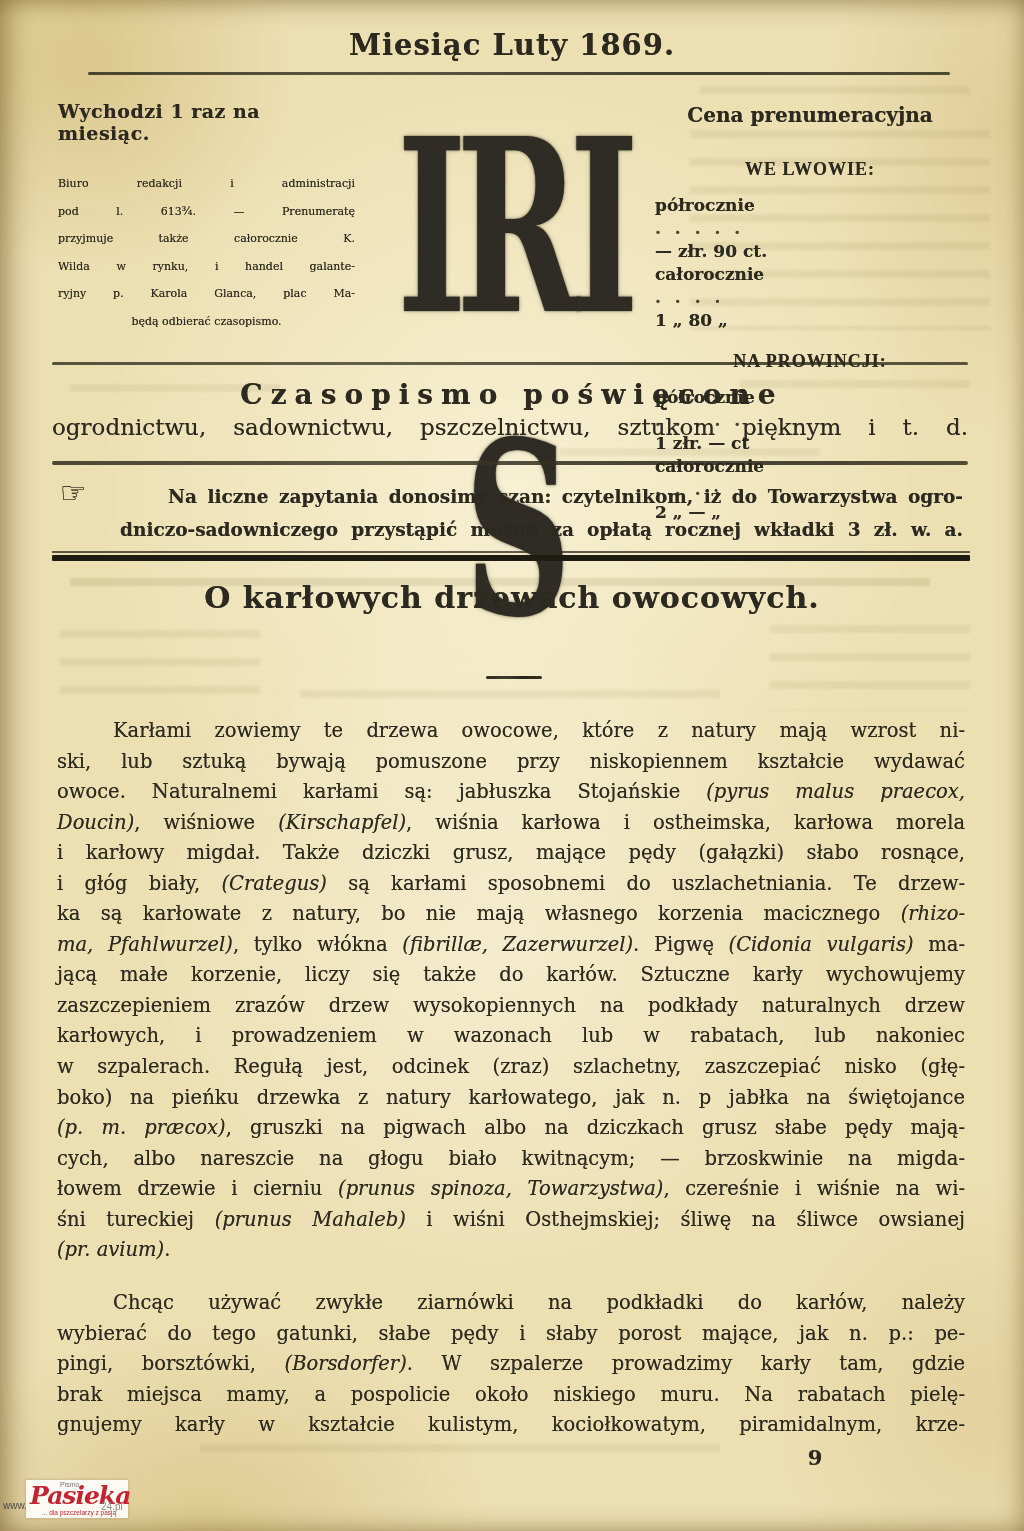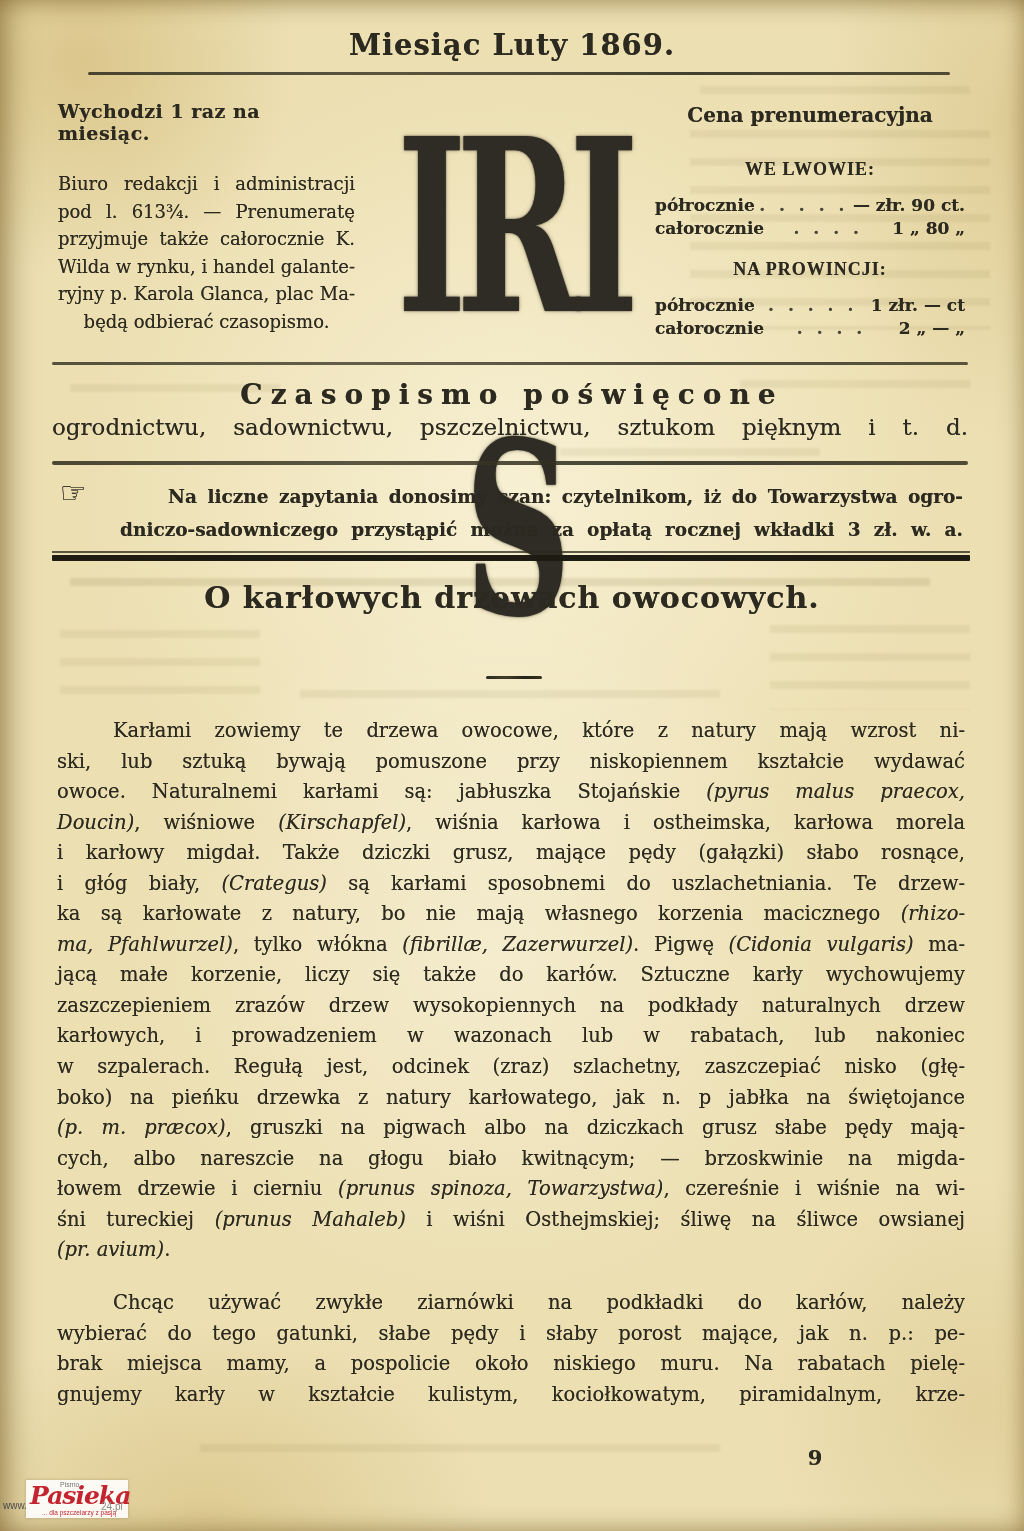--- a/index.html
+++ b/index.html
@@ -24,37 +24,37 @@
 
   
   .date-line{ top:28px; left:0; width:100%; text-align:center;
     font-size:29px; font-weight:bold; letter-spacing:1px; }
   .rule{ background:linear-gradient(90deg,#2f2d1e,#403c2a 35%,#262418 70%,#35321f);
     border-radius:2px; }
   .rule-top{ top:72px; left:88px; width:862px; height:3px; opacity:.85; }
 
   .masthead-left{ top:100px; left:58px; width:297px; }
   .frequency{ font-size:19px; font-weight:bold; letter-spacing:.5px; }
-  .address{ margin-top:26px; font-size:18px; line-height:27.5px; }
+  .address{ margin-top:26px; font-size:11px; line-height:27.5px; }
   .address .t-line{ text-align:justify; text-align-last:justify; }
   .address .t-line:last-child{ text-align-last:center; }
 
   .logo-box{ top:86px; left:368px; width:290px; height:270px; text-align:center; }
   .logo-text{ display:inline-block; font-family:"DejaVu Serif",serif; font-weight:bold;
     font-size:148px; letter-spacing:-10px; color:#2e2c24;
     transform:scaleY(1.62); transform-origin:top center;
     text-shadow:0 0 1.5px rgba(40,36,22,.8), 0 0 4px rgba(40,36,22,.25); }
   .logo-tail{ display:inline-block; transform:translateY(13px); }
 
   .masthead-right{ top:103px; left:653px; width:314px; }
   .price-title{ text-align:center; font-size:20px; font-weight:bold; }
   .price-heading{ text-align:center; font-size:18px; font-weight:bold; letter-spacing:1px;font-family:Liberation Serif, serif; }
   .ph-1{ margin-top:32px; } .ph-2{ margin-top:19px; }
   .price-rows{ margin-top:14px; font-size:17px; font-weight:bold; }
-  .price-row{ display:flex; align-items:baseline; line-height:23px; padding:0 2px; }
+  .price-row{ display:flex; align-items:baseline; line-height:23px; padding:0 2px;flex-direction:column; }
   .price-row .lbl{ white-space:nowrap; }
   .price-row .dots{ flex:1; text-align:center; letter-spacing:4px; opacity:.85; overflow:hidden; white-space:nowrap; }
   .price-row .val{ white-space:nowrap; }
 
   .rule-mid1{ top:362px; left:52px; width:916px; height:3px; opacity:.8; }
   .subtitle1{ top:378px; left:0; width:100%; text-align:center;
     font-size:28px; font-weight:bold; letter-spacing:8px; }
   .subtitle2{ top:414px; left:52px; width:916px; text-align:justify; text-align-last:justify;
     font-size:23px; word-spacing:2px; }
   .rule-mid2{ top:461px; left:52px; width:916px; height:4px; opacity:.85; }
@@ -206,20 +206,21 @@
       <div class="t-line"><i>(p. m. præcox)</i>, gruszki na pigwach albo na dziczkach grusz słabe pędy mają-</div>
       <div class="t-line">cych, albo nareszcie na głogu biało kwitnącym; — brzoskwinie na migda-</div>
       <div class="t-line">łowem drzewie i cierniu <i>(prunus spinoza, Towarzystwa)</i>, czereśnie i wiśnie na wi-</div>
       <div class="t-line">śni tureckiej <i>(prunus Mahaleb)</i> i wiśni Osthejmskiej; śliwę na śliwce owsianej</div>
       <div class="t-line"><i>(pr. avium)</i>.</div>
     </div>
 
   <div class="para para-2 ink">
       <div class="t-line">Chcąc używać zwykłe ziarnówki na podkładki do karłów, należy</div>
       <div class="t-line">wybierać do tego gatunki, słabe pędy i słaby porost mające, jak n. p.: pe-</div>
+      <div class="t-line">pingi, borsztówki, <i>(Borsdorfer)</i>. W szpalerze prowadzimy karły tam, gdzie</div>
       <div class="t-line">brak miejsca mamy, a pospolicie około niskiego muru. Na rabatach pielę-</div>
       <div class="t-line">gnujemy karły w kształcie kulistym, kociołkowatym, piramidalnym, krze-</div>
     </div>
 
   <div class="abs page-number ink">9</div>
 
   <div class="abs watermark">
     <div class="wm-box"></div>
     <span class="wm-www">www.</span>
     <span class="wm-pismo">Pismo</span>

